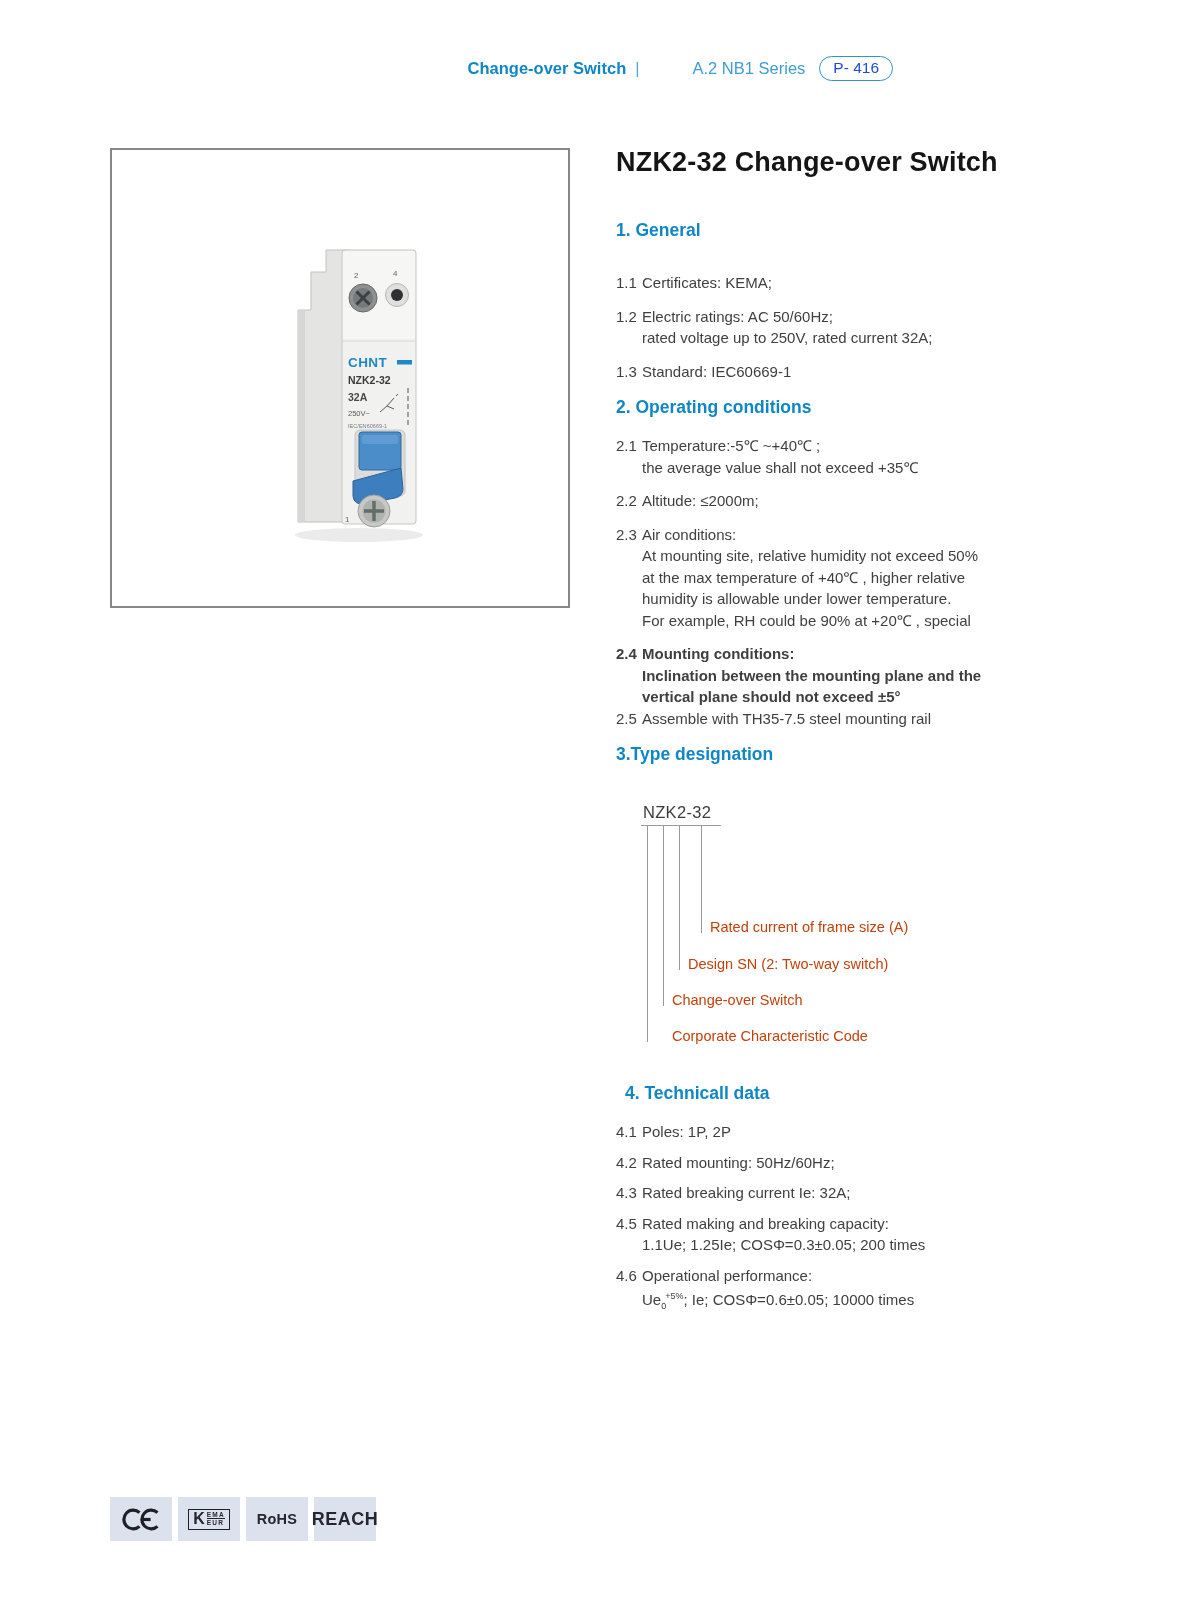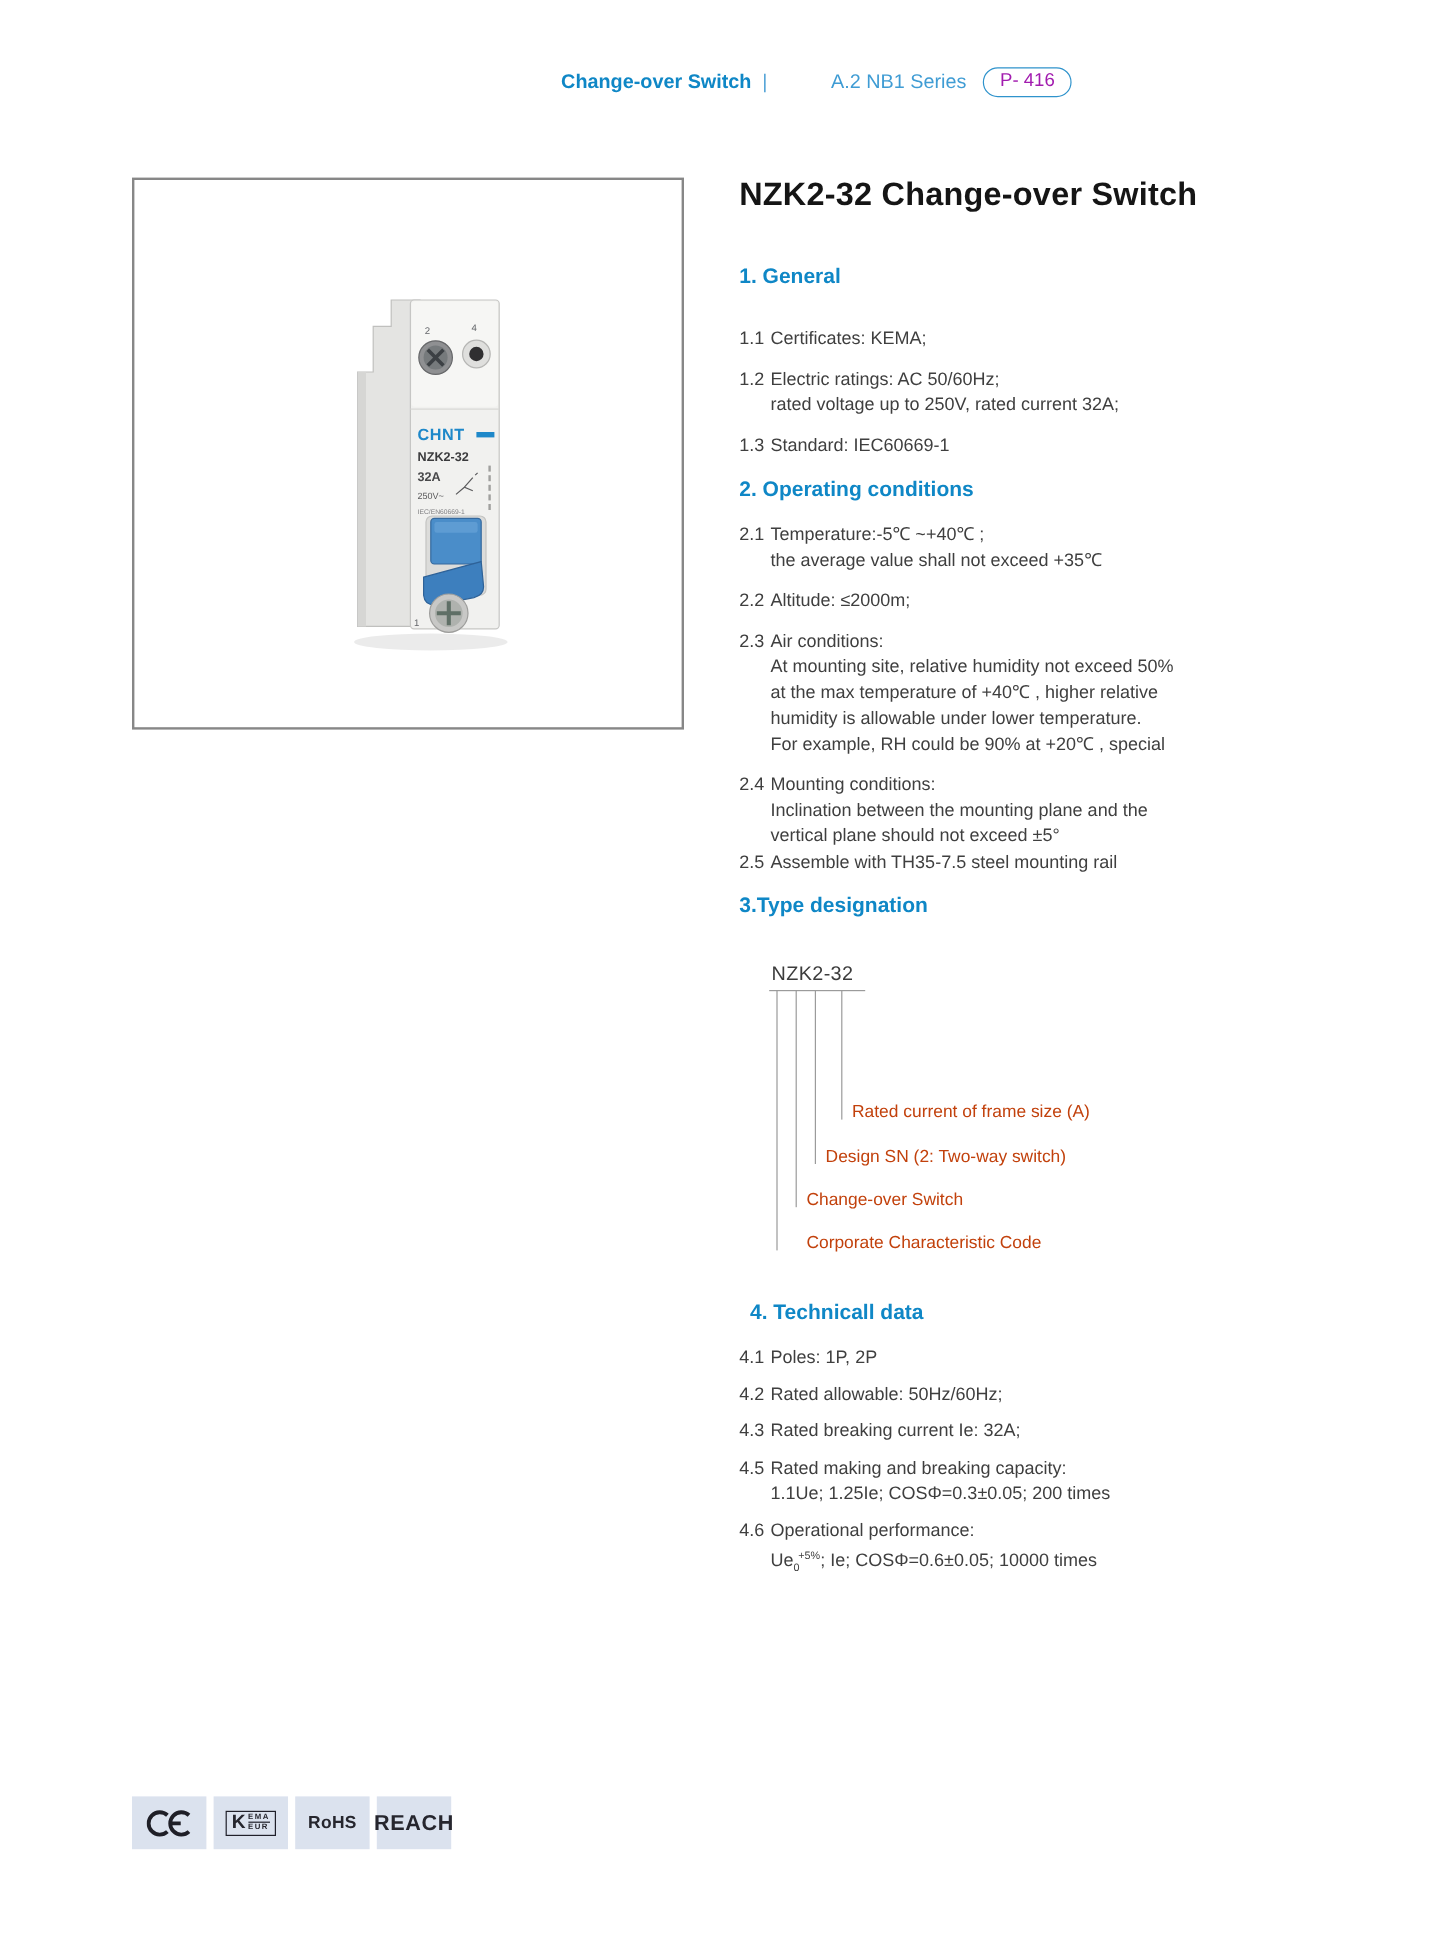--- a/index.html
+++ b/index.html
@@ -5,21 +5,21 @@
   * { margin:0; padding:0; box-sizing:border-box; }
   html,body { background:#ffffff; }
   body { font-family:"Liberation Sans", sans-serif; }
   .page { position:relative; width:1014px; height:1616px; background:#ffffff; overflow:hidden; }
 
   
   .doc-header { position:absolute; top:56px; right:121px; display:flex; align-items:center; white-space:nowrap; font-size:16.5px; }
   .hdr-product { color:#0f87c6; font-weight:bold; }
   .hdr-sep { color:#56a5d8; margin:0 9px; font-weight:300; }
   .hdr-series { color:#3f9cd4;margin-left:44px; }
-  .hdr-pill { display:inline-block; margin-left:14px; border:1.6px solid #2f93cc; border-radius:13px; padding:1px 13px 3px; color:#a21caf; font-size:15.5px; line-height:19px; }
+  .hdr-pill { display:inline-block; margin-left:14px; border:1.6px solid #2f93cc; border-radius:13px; padding:1px 13px 3px; color:#1d4ed8; font-size:15.5px; line-height:19px; }
 
   
   .product-frame { position:absolute; left:110px; top:148px; width:460px; height:460px; border:2px solid #878787; background:#ffffff; }
   .product-frame svg { display:block; }
   .t-brand { font-family:"Liberation Sans", sans-serif; font-weight:bold; letter-spacing:0.4px; }
   .t-dev  { font-family:"Liberation Sans", sans-serif; }
 
   
   .right-col { position:absolute; left:616px; top:146px; width:490px; color:#3f3f3f; font-size:15px; line-height:21.5px; }
   .page-title { font-size:27px; line-height:32px; font-weight:bold; color:#151515; letter-spacing:0.2px; margin:0 0 40px 0; }
@@ -150,21 +150,21 @@
       <div class="item">
         <span class="num">2.2</span><span>Altitude: ≤2000m;</span>
       </div>
       <div class="item">
         <div><span class="num">2.3</span><span>Air conditions:</span></div>
         <div class="cont">At mounting site, relative humidity not exceed 50%</div>
         <div class="cont">at the max temperature of +40℃ , higher relative</div>
         <div class="cont">humidity is allowable under lower temperature.</div>
         <div class="cont">For example, RH could be 90% at +20℃ , special</div>
       </div>
-      <div class="item" style="margin-bottom:0;">
+      <div class="item" style="margin-bottom:0;font-weight:bold;">
         <div><span class="num">2.4</span><span>Mounting conditions:</span></div>
         <div class="cont">Inclination between the mounting plane and the</div>
         <div class="cont">vertical plane should not exceed ±5°</div>
       </div>
       <div class="item">
         <span class="num">2.5</span><span>Assemble with TH35-7.5 steel mounting rail</span>
       </div>
     </div>
 
     <div>
@@ -182,21 +182,21 @@
         <div class="dlabel dl1">Corporate Characteristic Code</div>
       </div>
     </div>
 
     <div style="margin-top:27px;">
       <div class="sec-heading indent8" style="margin-top:0;">4. Technicall data</div>
       <div class="item tight">
         <span class="num">4.1</span><span>Poles: 1P, 2P</span>
       </div>
       <div class="item tight">
-        <span class="num">4.2</span><span>Rated allowable: 50Hz/60Hz;</span>
+        <span class="num">4.2</span><span>Rated mounting: 50Hz/60Hz;</span>
       </div>
       <div class="item tight">
         <span class="num">4.3</span><span>Rated breaking current Ie: 32A;</span>
       </div>
       <div class="item tight">
         <div><span class="num">4.5</span><span>Rated making and breaking capacity:</span></div>
         <div class="cont">1.1Ue; 1.25Ie; COSΦ=0.3±0.05; 200 times</div>
       </div>
       <div class="item tight">
         <div><span class="num">4.6</span><span>Operational performance:</span></div>

